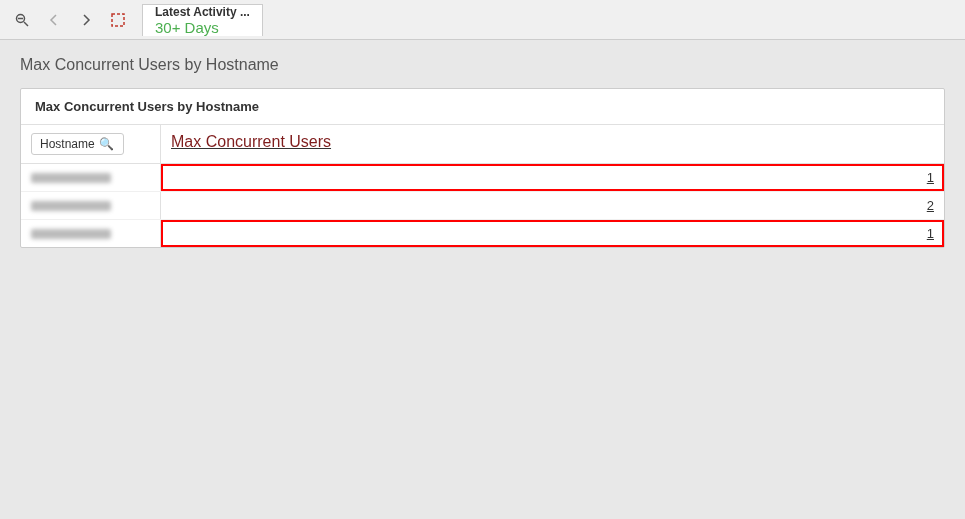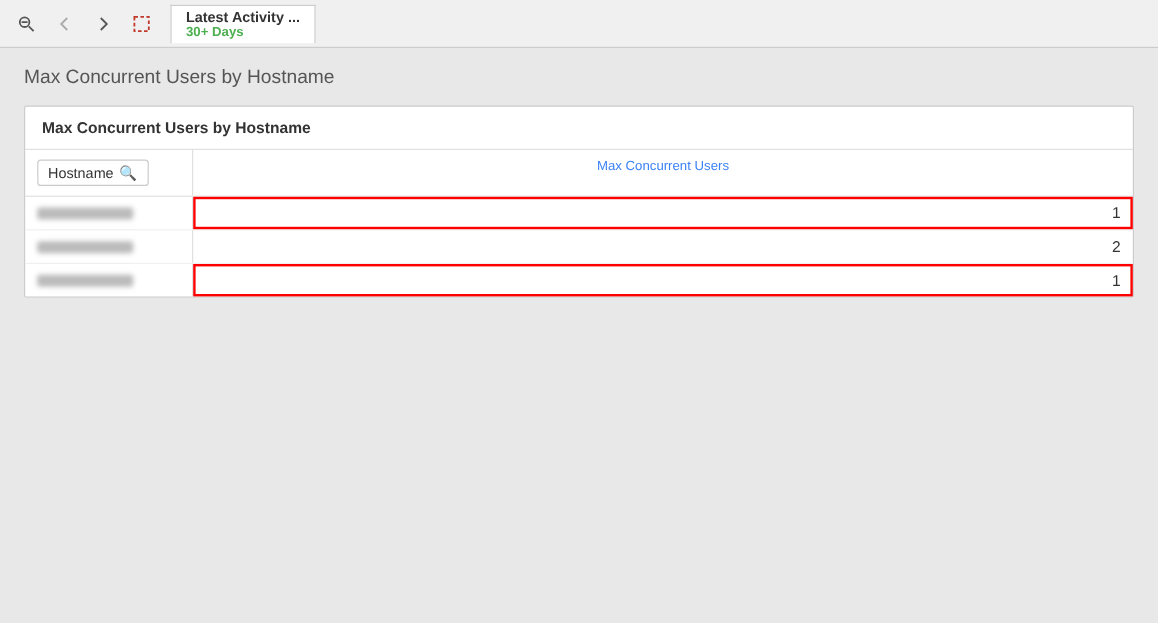--- a/index.html
+++ b/index.html
@@ -46,23 +46,22 @@
     .tab.active {
       border-top: 2px solid #4CAF50;
       z-index: 2;
     }
     .tab-title {
       font-weight: bold;
       font-size: 12px;
       color: #333;
     }
     .tab-subtitle {
-      font-size: 11px;
+      font-size: 15px;
       color: #4CAF50;
-      font-weight: bold;
     }
     .tab-close {
       position: absolute;
       right: 6px;
       top: 50%;
       transform: translateY(-50%);
       color: #888;
       font-size: 13px;
       cursor: pointer;
       line-height: 1;
@@ -99,20 +98,21 @@
     .card-header {
       padding: 10px 14px;
       font-weight: bold;
       font-size: 13px;
       border-bottom: 1px solid #e0e0e0;
     }
 
     
     .table-container {
       width: 100%;
+      text-decoration: underline;
     }
     .table-header-row {
       display: flex;
       border-bottom: 1px solid #e0e0e0;
     }
     .col-hostname {
       width: 140px;
       min-width: 140px;
       padding: 8px 10px;
       border-right: 1px solid #e0e0e0;
@@ -128,23 +128,22 @@
       border: 1px solid #ccc;
       padding: 3px 8px;
       border-radius: 3px;
       background: #fff;
       cursor: pointer;
       font-size: 12px;
       color: #333;
     }
 
     .col-header-label {
-      text-align: center;
-      color: #3b82f6;
-      font-size: 11px;
+      color: #7f1d1d;
+      font-size: 16px;
       font-weight: normal;
     }
 
     
     .data-row {
       display: flex;
       border-bottom: 1px solid #f0f0f0;
     }
     .data-row:last-child { border-bottom: none; }
 

